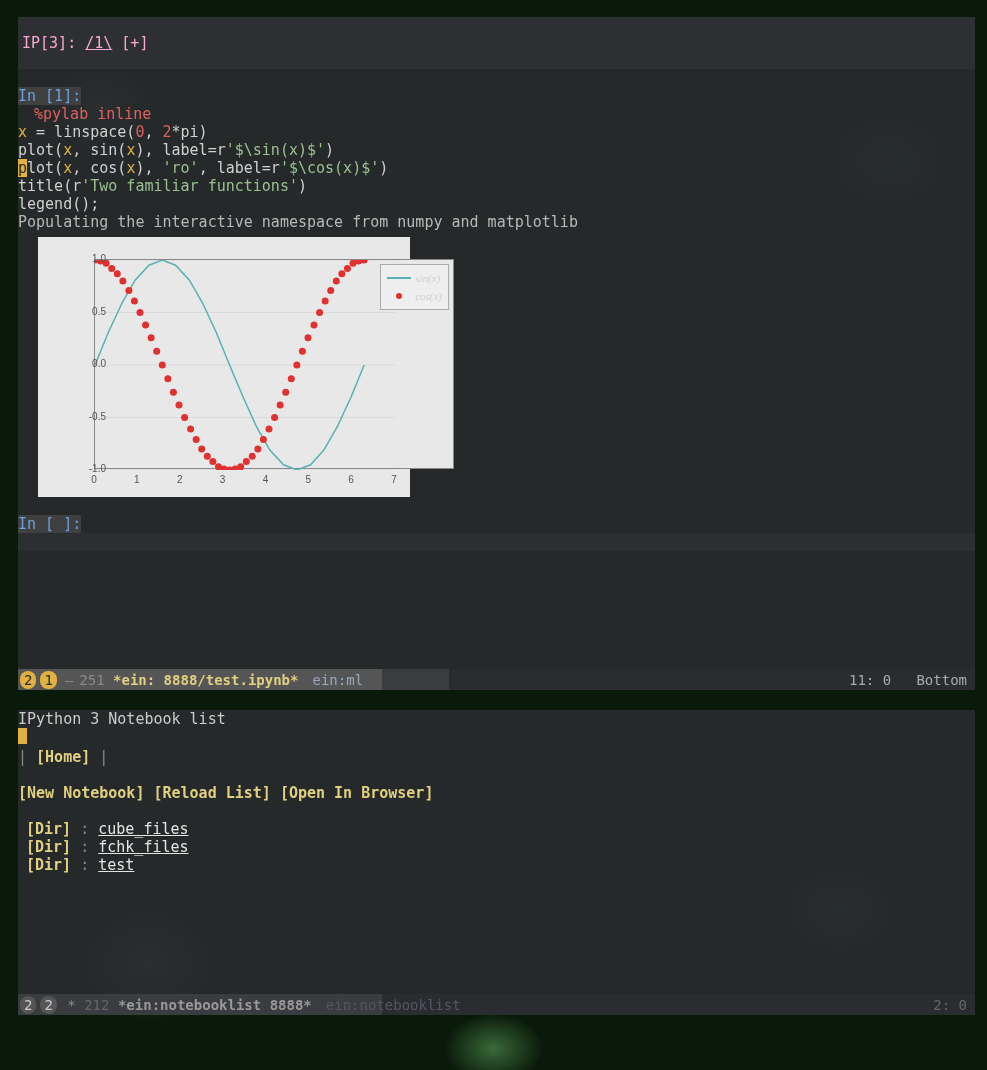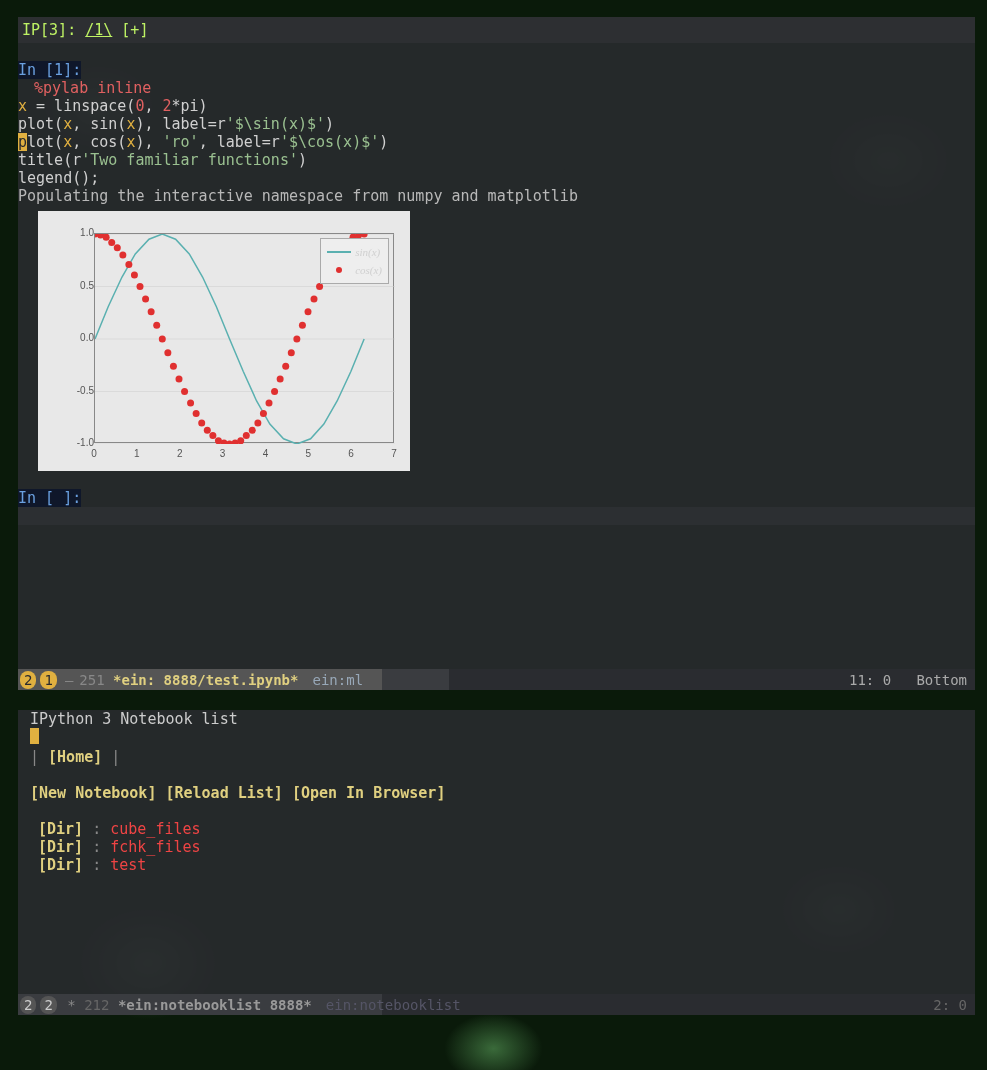--- a/index.html
+++ b/index.html
@@ -26,50 +26,50 @@
 }
 .win {
   position: absolute;
   left: 18px; right: 12px;
   background: rgba(40,42,46,0.92);
 }
 .win-top { top: 17px; height: 673px; }
 .win-bot { top: 710px; height: 305px; }
 .tabline {
   background: rgba(45,47,51,0.95);
-  color: #bef264;
-  padding: 4px 4px;
+  color: #f9a8d4;
+  padding: 17px 4px;
 }
 .tabline .cur { text-decoration: underline; }
 .cell-out { color: #b8b8b8; }
 .cell-prompt {
-  background: #0f172a;
+  background: #404040;
   color: #6aa0e0;
   display: inline-block;
 }
 .code { white-space: pre; }
 .code .kw { color: #e06060; padding-left: 16px; }
 .code .var { color: #e0b040; }
 .code .num { color: #e06060; }
 .code .str { color: #9ac090; }
 .code .cursor { background: #e0b040; color: #282a2e; }
 .plot-area {
   background: #e8e8e8;
   width: 372px;
   height: 260px;
   margin: 6px 0 0 20px;
   position: relative;
 }
 .plot-title { text-align:center; font-size:12px; color:#1d4ed8; padding-top:22px; font-family: sans-serif;}
 .axes {
-  position:absolute; left:56px; top:22px; width:300px; height:210px;
+  position:absolute; left:56px; top:22px; width:360px; height:210px;
   border:1px solid #888;
   background:#e8e8e8;
 }
-.ytick { position:absolute; right:316px; font-size:10px; color:#555; font-family:sans-serif; transform:translateY(-50%);}
+.ytick { position:absolute; right:304px; font-size:10px; color:#555; font-family:sans-serif; transform:translateY(-50%);}
 .xtick { position:absolute; top:234px; font-size:10px; color:#555; font-family:sans-serif; transform:translateX(-50%);}
 .legend-box {
   position:absolute; right:4px; top:4px;
   border:1px solid #aaa; background:#eee;
   font-size:11px; padding:4px 6px; font-family: serif;
 }
 .legend-row { display:flex; align-items:center; gap:4px; }
 .sin-line { width:24px; height:2px; background:#5ab0b0; display:inline-block;}
 .cos-dot { width:6px; height:6px; background:#e03030; border-radius:50%; display:inline-block; margin:0 9px;}
 .modeline {
@@ -80,27 +80,27 @@
   display:flex; align-items:center;
   font-size:14px;
 }
 .modeline.inactive { background: linear-gradient(90deg, #3a3c40 0%, #3a3c40 38%, #2a2c30 38%); color:#666;}
 .ml-badge { background:#e0b040; color:#282a2e; padding:0 4px; border-radius:8px; margin:0 2px;}
 .ml-badge.off { background:#555; color:#ccc;}
 .ml-dash { color:#888; margin:0 6px;}
 .ml-file { color:#e0d080; font-weight:bold;}
 .ml-mode { color:#98a8b8; margin-left:14px;}
 .ml-right { margin-left:auto; margin-right:8px; color:#aaa;}
-.nb-list { padding: 0 12px; }
+.nb-list { padding: 0 0; }
 .nb-head { color:#ccc; }
 .nb-home { color:#e0d080; font-weight:bold; }
 .nb-btn { color:#e0d080; font-weight:bold;text-align:right; }
 .nb-sep { color:#888; }
 .nb-dir { color:#e0d080; font-weight:bold; margin-left:8px;}
-.nb-name { color:#ef4444; }
+.nb-name { color:#e5e5e5;text-decoration:underline; }
 .nb-cursor { background:#e0b040; width:9px; height:16px; display:inline-block;}
 svg.chart { position:absolute; inset:0; width:300px; height:210px; }
 </style>
 </head>
 <body>
 
 <div class="leaves-bg"></div>
 
 <div class="win win-top">
   <div class="tabline">

